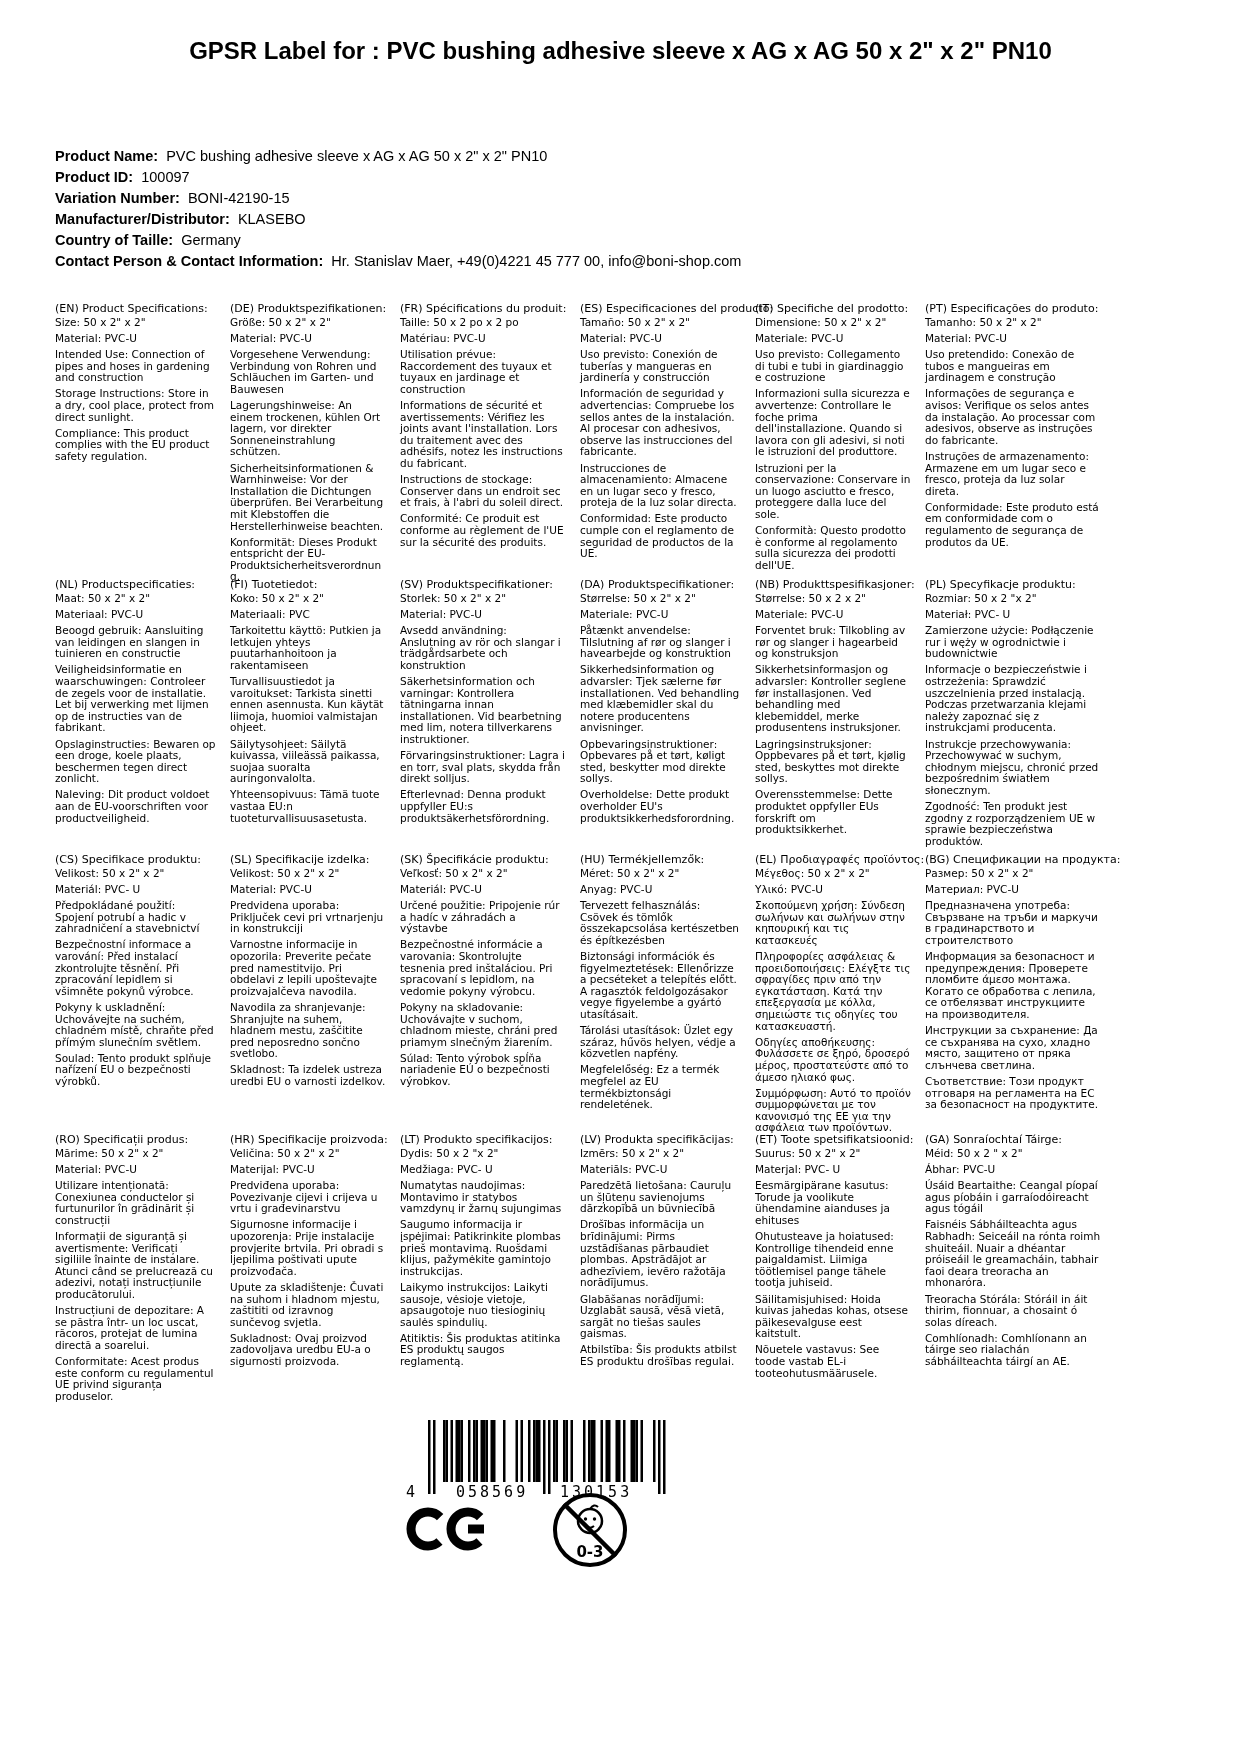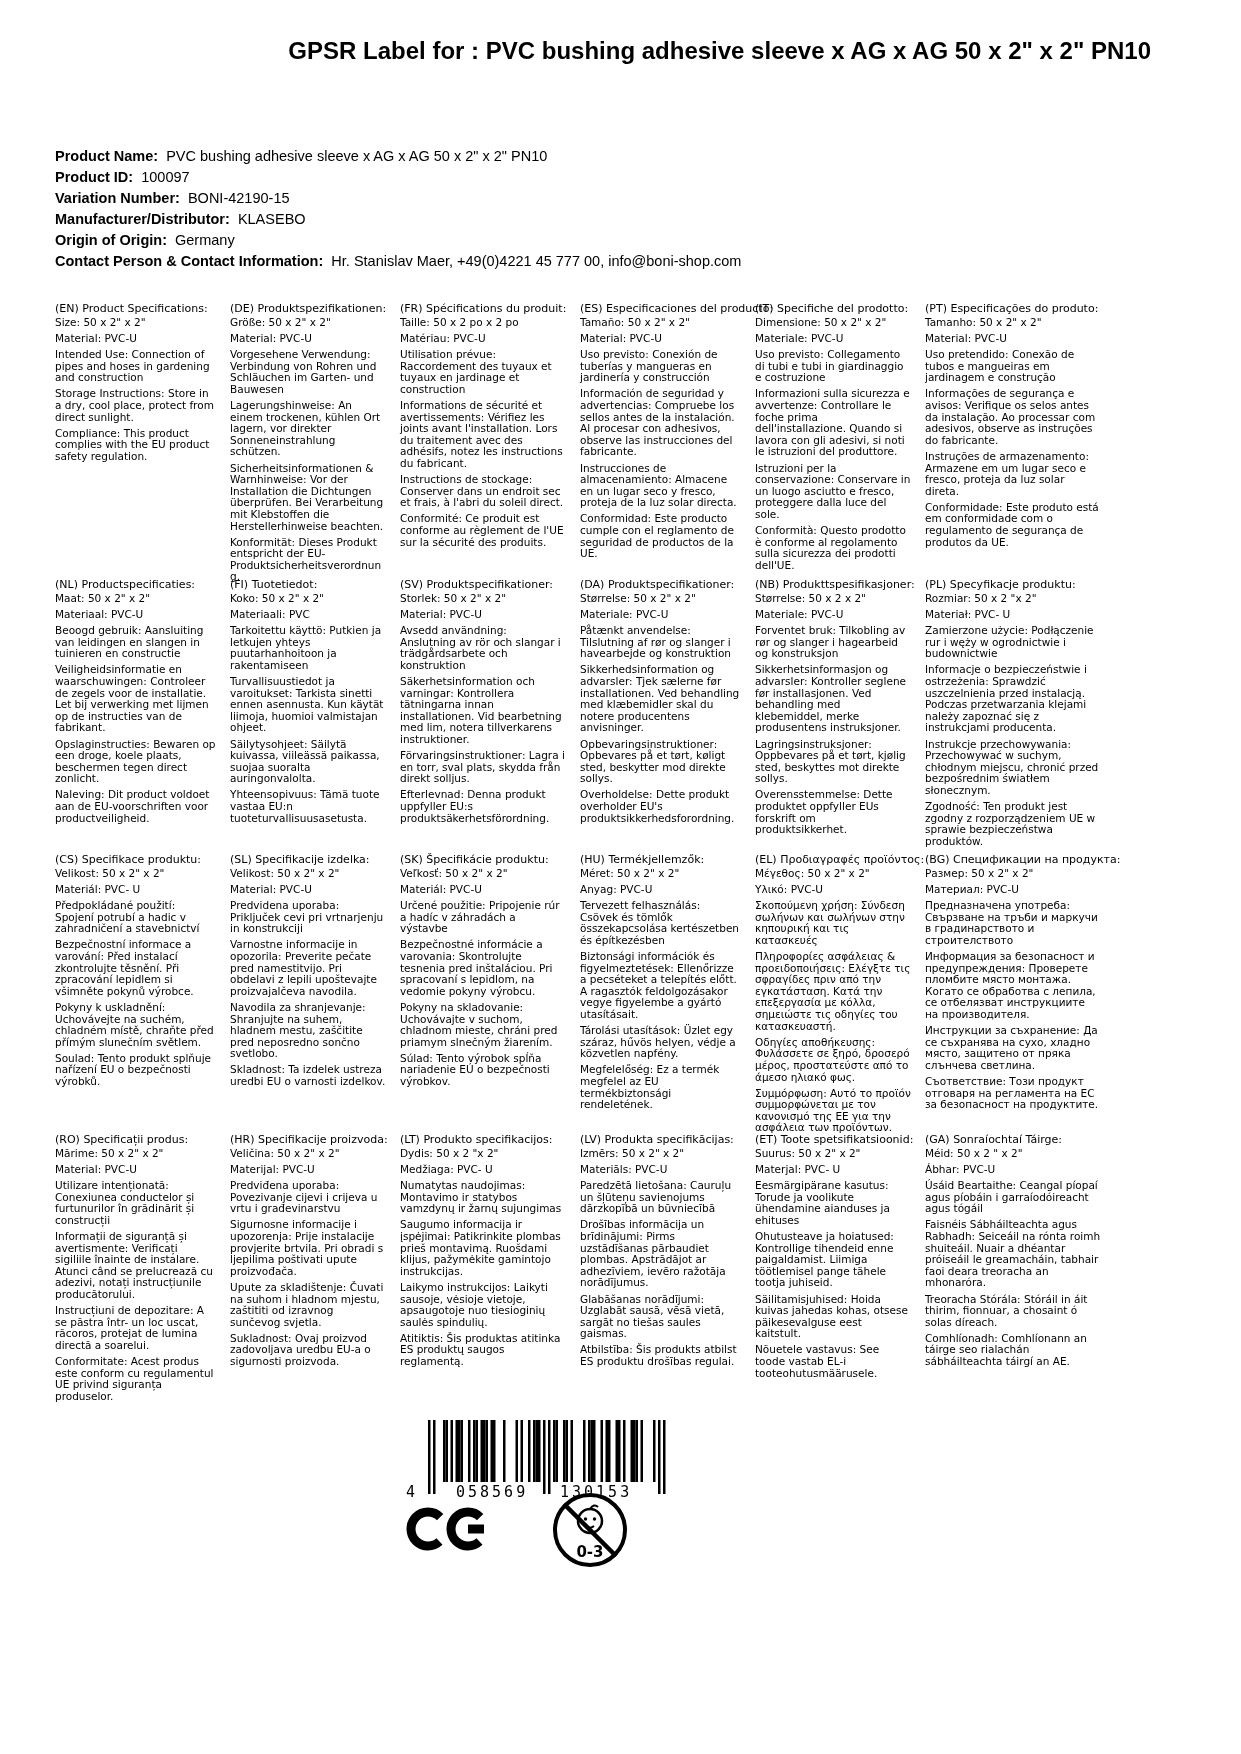--- a/index.html
+++ b/index.html
@@ -2,21 +2,21 @@
 <html><head>
 <meta charset="utf-8">
 <style>
   html,body{margin:0;padding:0;}
   body{
     width:1241px;height:1754px;background:#ffffff;position:relative;
     font-family:"DejaVu Sans",sans-serif;color:#000;
   }
   .page-title{
     position:absolute;top:34px;left:90px;right:90px;
-    text-align:right;font-family:"Liberation Sans",sans-serif;
+    text-align:center;font-family:"Liberation Sans",sans-serif;
     font-weight:bold;font-size:24px;line-height:1.4;
   }
   .product-info{
     position:absolute;left:55px;top:146px;right:60px;
     font-family:"Liberation Sans",sans-serif;font-size:14.5px;line-height:21px;
   }
   .pi-label{font-weight:bold;text-align:right;}
   .pi-value{font-weight:normal;}
   .spec-grid{
     position:absolute;left:55px;top:302px;width:1135px;
@@ -48,21 +48,21 @@
 </head>
 <body>
 
 <div class="page-title">GPSR Label for : PVC bushing adhesive sleeve x AG x AG 50 x 2" x 2" PN10</div>
 
 <div class="product-info">
     <div><span class="pi-label">Product Name:</span><span class="pi-value">&nbsp; PVC bushing adhesive sleeve x AG x AG 50 x 2" x 2" PN10</span></div>
     <div><span class="pi-label">Product ID:</span><span class="pi-value">&nbsp; 100097</span></div>
     <div><span class="pi-label">Variation Number:</span><span class="pi-value">&nbsp; BONI-42190-15</span></div>
     <div><span class="pi-label">Manufacturer/Distributor:</span><span class="pi-value">&nbsp; KLASEBO</span></div>
-    <div><span class="pi-label">Origin of Origin:</span><span class="pi-value">&nbsp; Germany</span></div>
+    <div><span class="pi-label">Country of Taille:</span><span class="pi-value">&nbsp; Germany</span></div>
     <div><span class="pi-label">Contact Person &amp; Contact Information:</span><span class="pi-value">&nbsp; Hr. Stanislav Maer, +49(0)4221 45 777 00, info@boni-shop.com</span></div>
   </div>
 
 <div class="spec-grid">
     <div class="spec-cell">
       <div class="spec-header">(EN) Product Specifications:</div>
       <div class="spec-par">Size: 50 x 2" x 2"</div>
       <div class="spec-par">Material: PVC-U</div>
       <div class="spec-par">Intended Use: Connection of pipes and hoses in gardening and construction</div>
       <div class="spec-par">Storage Instructions: Store in a dry, cool place, protect from direct sunlight.</div>
@@ -210,21 +210,21 @@
       <div class="spec-par">Σκοπούμενη χρήση: Σύνδεση σωλήνων και σωλήνων στην κηπουρική και τις κατασκευές</div>
       <div class="spec-par">Πληροφορίες ασφάλειας &amp; προειδοποιήσεις: Ελέγξτε τις σφραγίδες πριν από την εγκατάσταση. Κατά την επεξεργασία με κόλλα, σημειώστε τις οδηγίες του κατασκευαστή.</div>
       <div class="spec-par">Οδηγίες αποθήκευσης: Φυλάσσετε σε ξηρό, δροσερό μέρος, προστατεύστε από το άμεσο ηλιακό φως.</div>
       <div class="spec-par">Συμμόρφωση: Αυτό το προϊόν συμμορφώνεται με τον κανονισμό της ΕΕ για την ασφάλεια των προϊόντων.</div>
     </div>
     <div class="spec-cell">
       <div class="spec-header">(BG) Спецификации на продукта:</div>
       <div class="spec-par">Размер: 50 x 2" x 2"</div>
       <div class="spec-par">Материал: PVC-U</div>
       <div class="spec-par">Предназначена употреба: Свързване на тръби и маркучи в градинарството и строителството</div>
-      <div class="spec-par">Информация за безопасност и предупреждения: Проверете пломбите място монтажа. Когато се обработва с лепила, се отбелязват инструкциите на производителя.</div>
+      <div class="spec-par">Информация за безопасност и предупреждения: Проверете пломбите άμεσο монтажа. Когато се обработва с лепила, се отбелязват инструкциите на производителя.</div>
       <div class="spec-par">Инструкции за съхранение: Да се съхранява на сухо, хладно място, защитено от пряка слънчева светлина.</div>
       <div class="spec-par">Съответствие: Този продукт отговаря на регламента на ЕС за безопасност на продуктите.</div>
     </div>
     <div class="spec-cell">
       <div class="spec-header">(RO) Specificații produs:</div>
       <div class="spec-par">Mărime: 50 x 2" x 2"</div>
       <div class="spec-par">Material: PVC-U</div>
       <div class="spec-par">Utilizare intenționată: Conexiunea conductelor și furtunurilor în grădinărit și construcții</div>
       <div class="spec-par">Informații de siguranță și avertismente: Verificați sigiliile înainte de instalare. Atunci când se prelucrează cu adezivi, notați instrucțiunile producătorului.</div>
       <div class="spec-par">Instrucțiuni de depozitare: A se păstra într- un loc uscat, răcoros, protejat de lumina directă a soarelui.</div>

